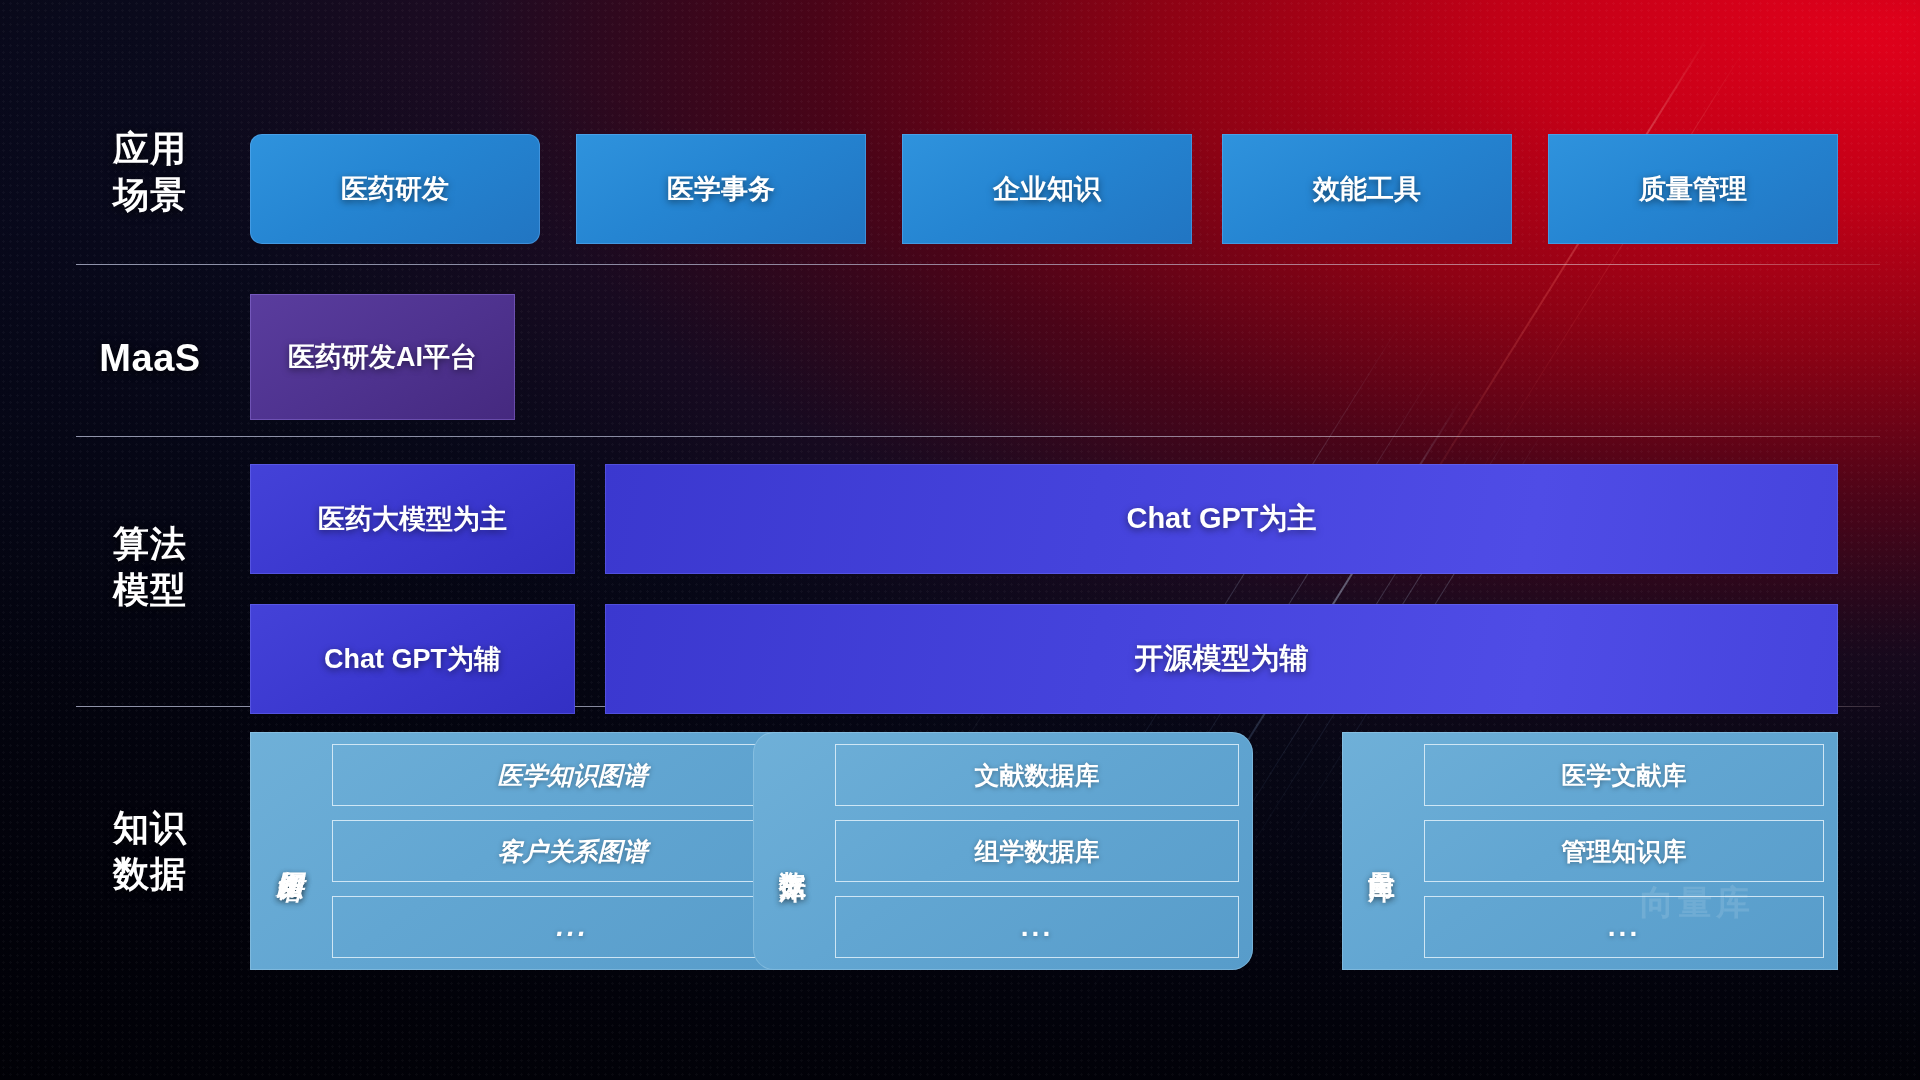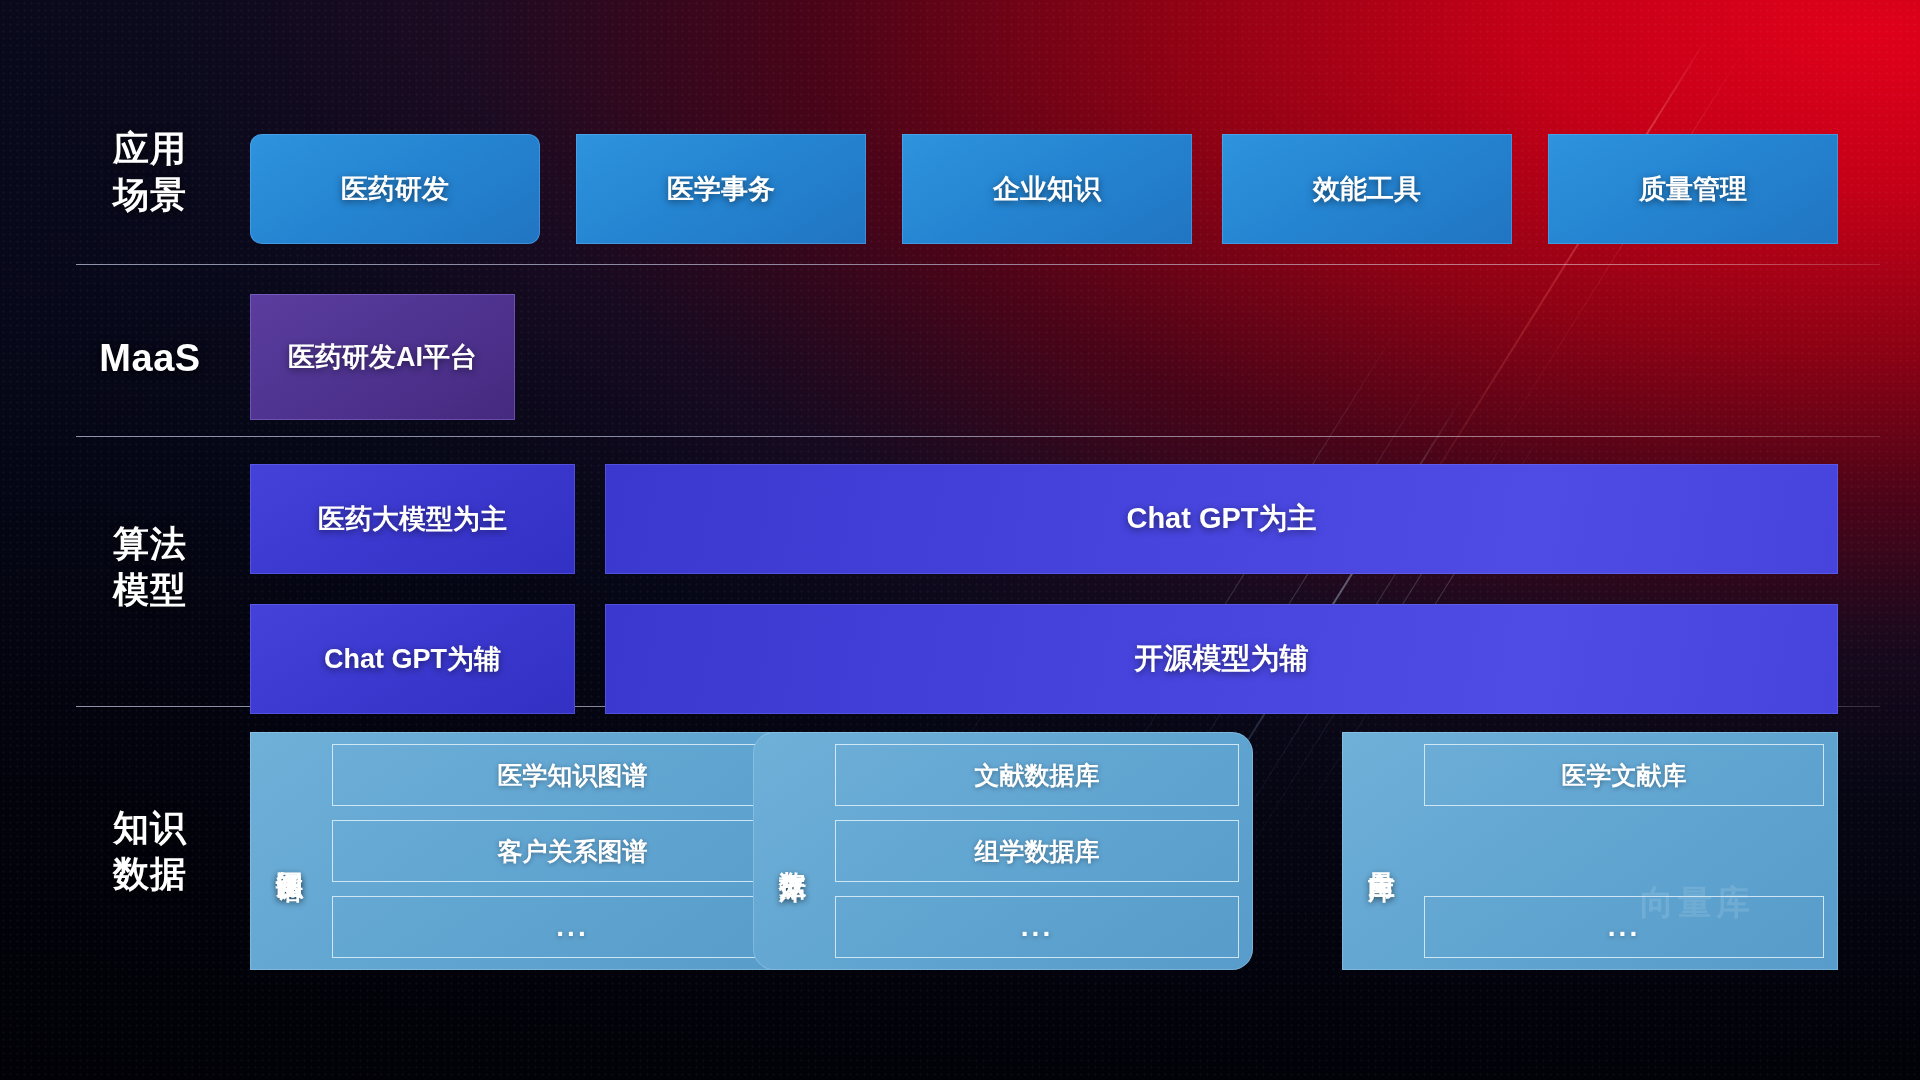--- a/index.html
+++ b/index.html
@@ -269,21 +269,21 @@
     <div class="card algo-right algo-r1">
       <span>Chat GPT为主</span>
     </div>
     <div class="card algo-right algo-r2">
       <span>开源模型为辅</span>
     </div>
 
     <div class="row-label" style="top:805px;">知识
 数据</div>
 
-    <div class="kn-group" style="left:250px; width:577px;">
+    <div class="kn-group" style="left:250px; width:577px;font-style:italic;">
       <div class="kn-title">知识图谱</div>
       <div class="kn-items">
         <div class="kn-item">医学知识图谱</div>
         <div class="kn-item">客户关系图谱</div>
         <div class="kn-item ellipsis">...</div>
       </div>
     </div>
 
     <div class="kn-group" style="left:753px; width:500px;border-radius:21px;">
       <div class="kn-title">数据库</div>
@@ -291,19 +291,20 @@
         <div class="kn-item">文献数据库</div>
         <div class="kn-item">组学数据库</div>
         <div class="kn-item ellipsis">...</div>
       </div>
     </div>
 
     <div class="kn-group" style="left:1342px; width:496px;">
       <div class="kn-title">向量库</div>
       <div class="kn-items">
         <div class="kn-item">医学文献库</div>
+        <div class="kn-item">管理知识库</div>
         <div class="kn-item ellipsis">...</div>
       </div>
     </div>
     <div class="faint-mark" style="left:1640px; top:880px;">向量库</div>
 
   </div>
 </div>
 
 </body></html>

